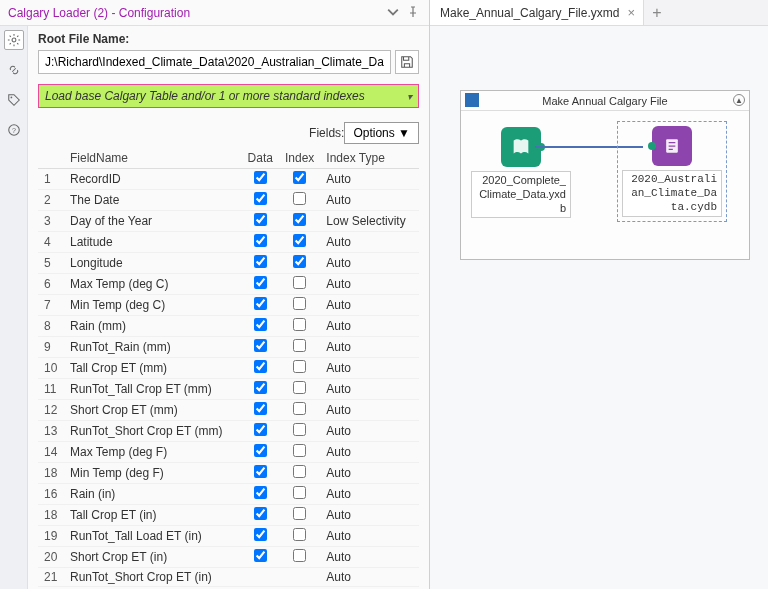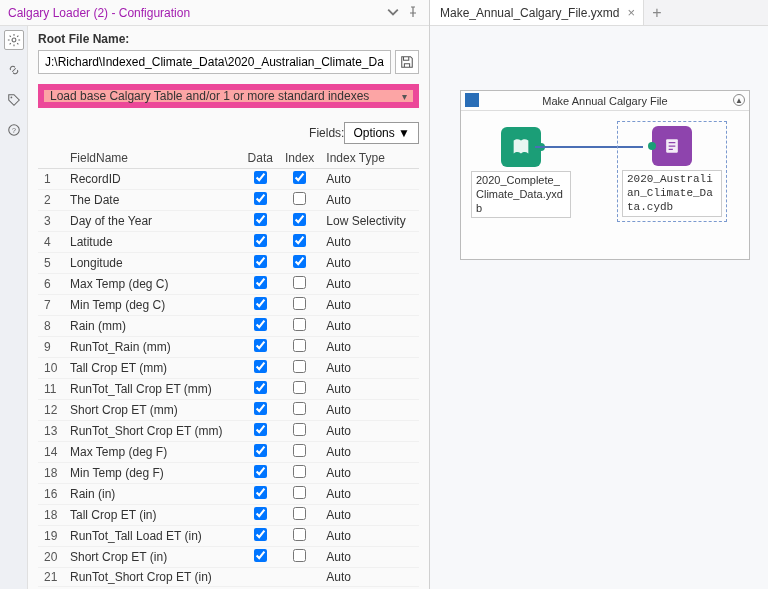--- a/index.html
+++ b/index.html
@@ -69,28 +69,29 @@
   }
   .save-btn {
     width: 24px; height: 24px;
     border: 1px solid #bbb;
     background: #fff;
     display: flex; align-items: center; justify-content: center;
     cursor: pointer;
   }
   .dropdown {
     width: 100%;
-    border: 6px solid #ec4899;
+    border: 1px solid #ec4899;
     padding: 4px 6px;
     font-size: 12px;
-    background: #fca5a5;
+    background: #bef264;
     height: 24px;
     margin-bottom: 14px;
     display: flex; align-items: center; justify-content: space-between;
     cursor: pointer;
+    font-style: italic;
   }
   .dropdown-caret { color: #555; font-size: 10px; }
   .fields-header-row {
     display: flex;
     justify-content: flex-end;
     align-items: center;
     margin-bottom: 4px;
   }
   .fields-label { font-weight: 400; font-size: 12px; color: #333; }
   .options-btn {
@@ -165,21 +166,21 @@
     background: #2a6eb7;
   }
   .node-container-header .collapse-icon {
     position: absolute; right: 4px; top: 3px; width: 12px; height: 12px;
     border: 1px solid #888; border-radius: 50%;
     display: flex; align-items: center; justify-content: center;
     font-size: 8px; color: #555; cursor: pointer;
   }
   .node {
     position: absolute;
-    text-align: left;
+    text-align: right;
     width: 100px;
   }
   .node .icon-box {
     width: 40px; height: 40px;
     margin: 0 auto 4px;
     border-radius: 6px;
     display: flex; align-items: center; justify-content: center;
     position: relative;
   }
   .node .anchor {

